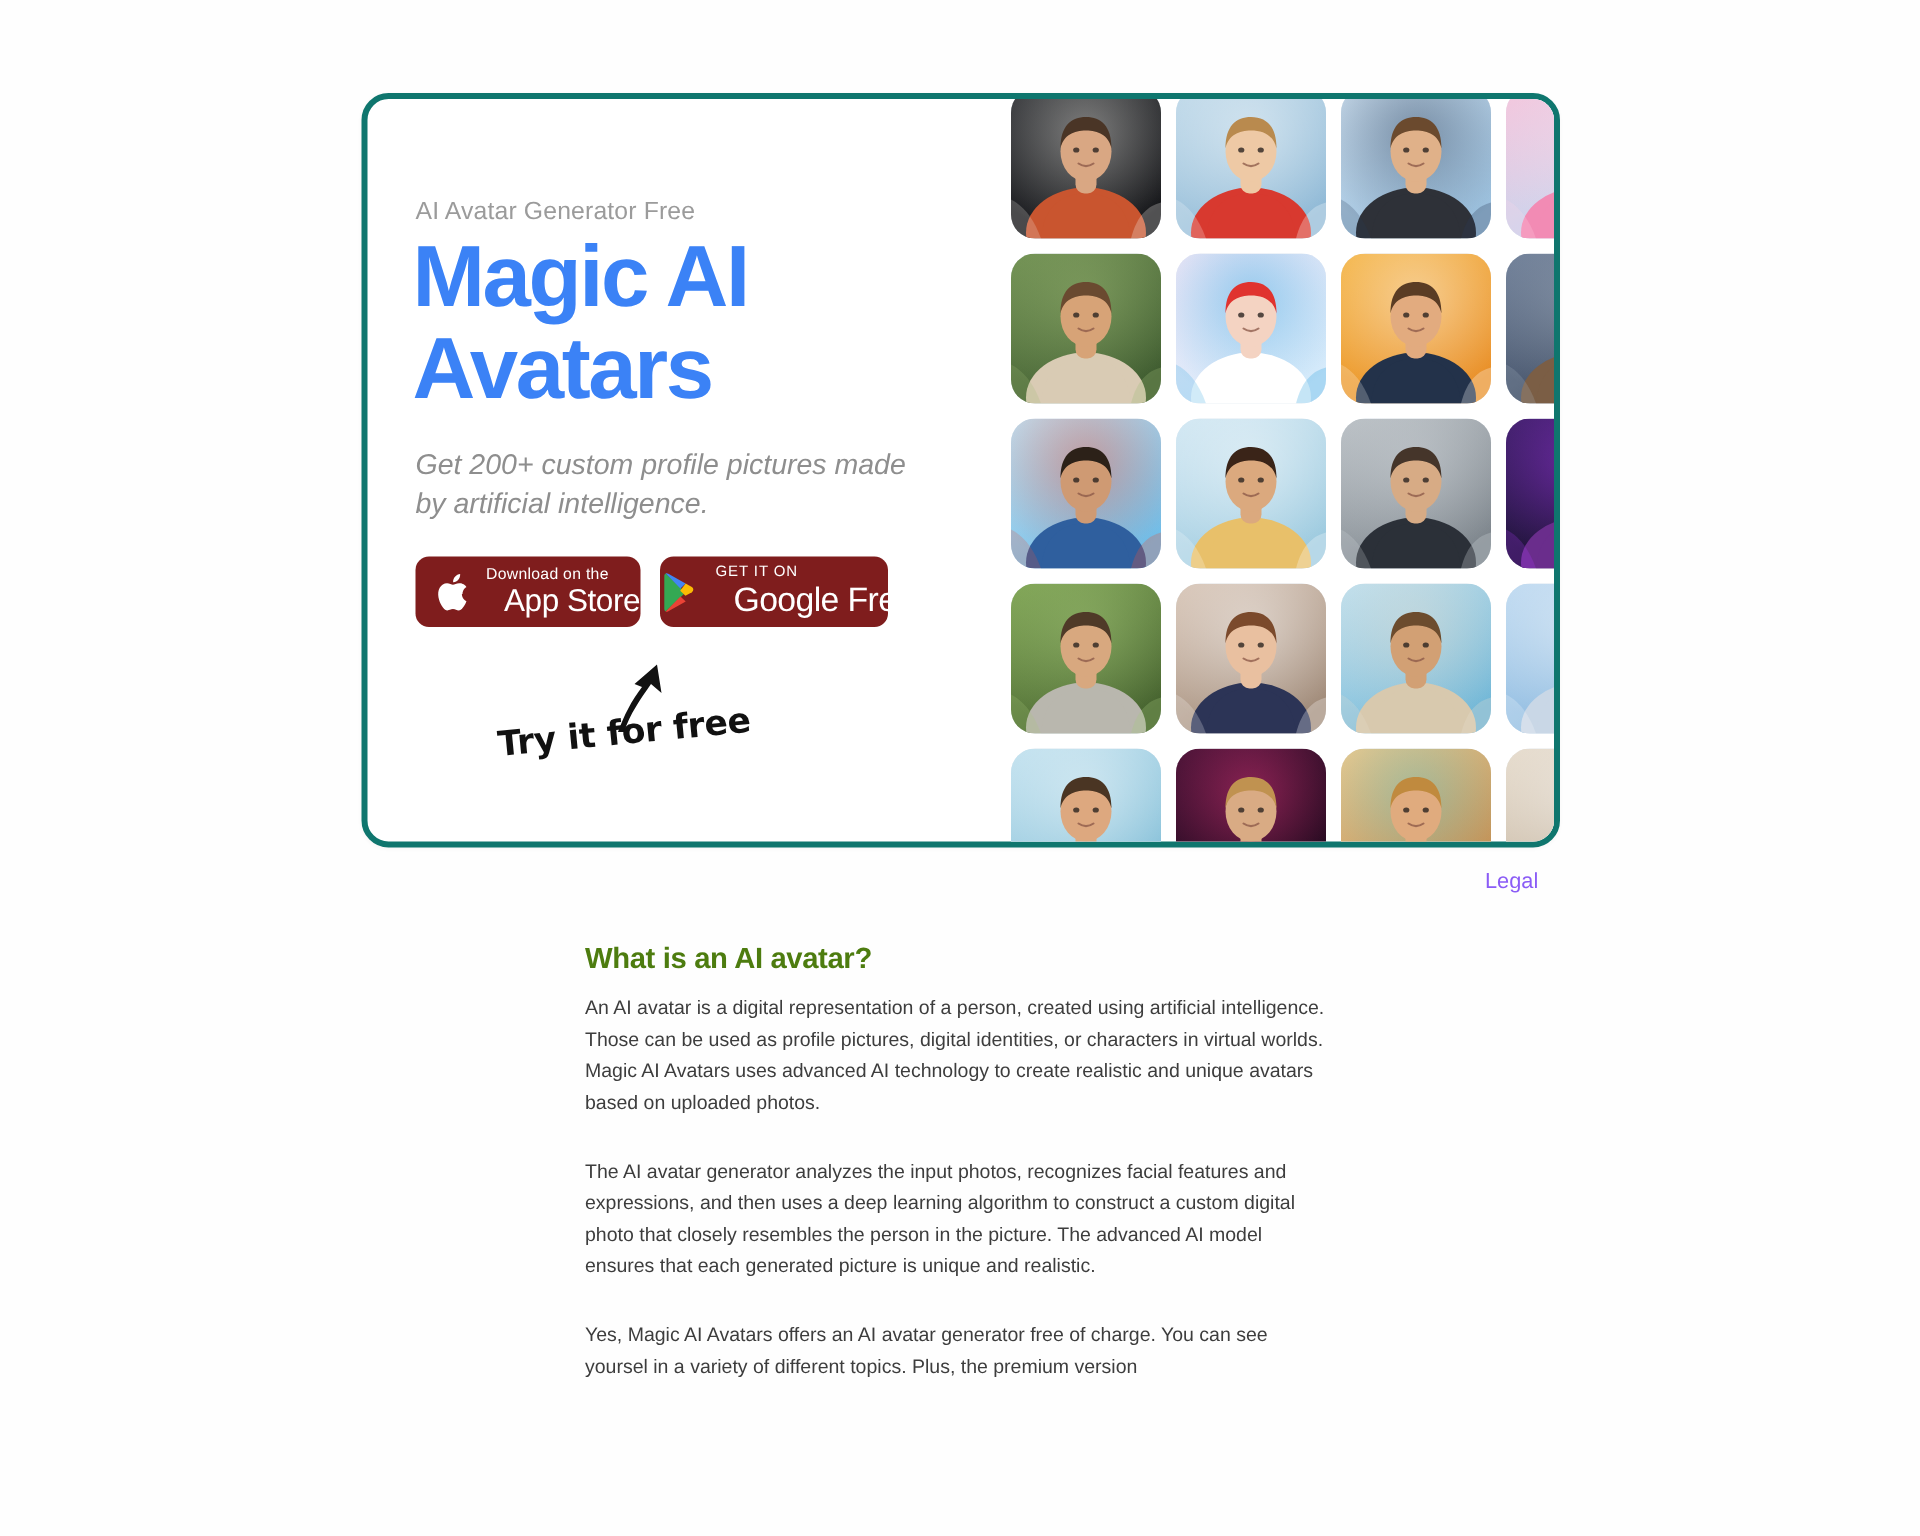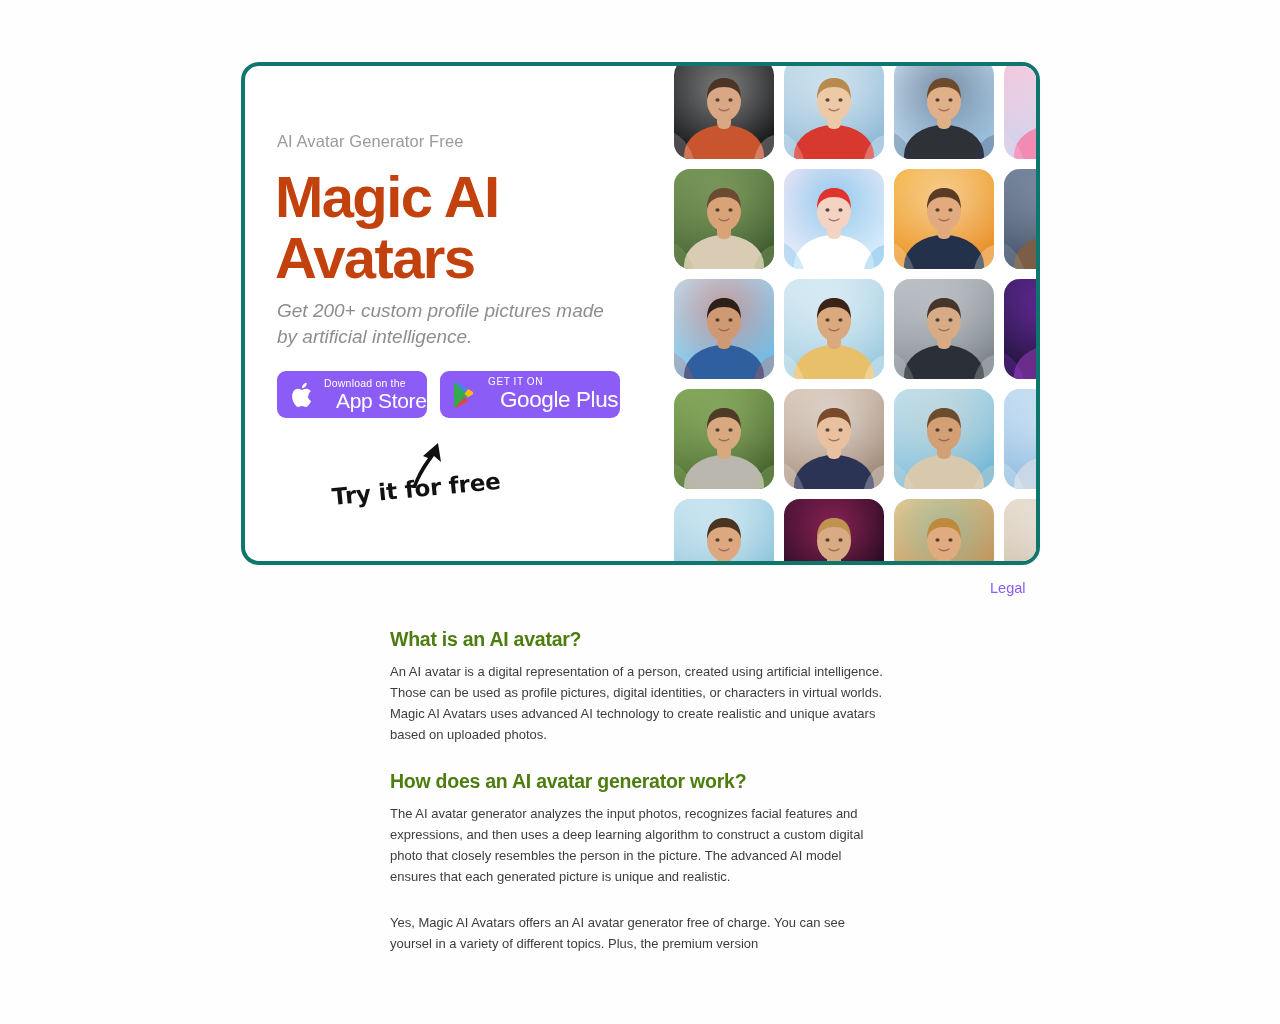--- a/index.html
+++ b/index.html
@@ -47,27 +47,27 @@
     top: 66px;
     font-size: 16.5px;
     color: #9b9b9b;
     letter-spacing: 0.1px;
     white-space: nowrap;
   }
 
   .hero-title {
     position: absolute;
     left: -2px;
-    top: 100px;
+    top: 88px;
     width: 330px;
     font-size: 58px;
     line-height: 61px;
     font-weight: 700;
     letter-spacing: -1.6px;
-    color: #c2410c;
+    color: #3b82f6;
   }
 
   .hero-sub {
     position: absolute;
     left: 0;
     top: 232px;
     width: 335px;
     font-size: 19px;
     line-height: 25.5px;
     color: #8e8e8e;
@@ -80,37 +80,37 @@
     left: 0;
     top: 305px;
     display: flex;
     gap: 13px;
     align-items: center;
   }
 
   .badge {
     display: flex;
     align-items: center;
-    background: #8b5cf6;
+    background: #7f1d1d;
     border-radius: 9px;
     cursor: pointer;
     user-select: none;
   }
 
   .badge-apple {
     width: 150px;
     height: 47px;
     padding: 0 11px 0 13px;
     gap: 9px;
   }
 
   .badge-google {
-    width: 180px;
+    width: 152px;
     height: 47px;
-    padding: 0 12px 0 12px;
+    padding: 0 12px 0 1px;
     gap: 10px;
   }
 
   .apple-glyph { width: 25px; height: 30px; flex: none; }
   .gplay-glyph { width: 26px; height: 28px; flex: none; }
 
   .badge-text { display: flex; flex-direction: column; justify-content: center; line-height: 1; }
   .badge-small {
     color: #ffffff;
     font-size: 10.5px;
@@ -241,21 +241,21 @@
 
         <div class="badge badge-google">
           <svg class="gplay-glyph" viewBox="0 0 28 30">
             <path fill="#34a853" d="M3 1.4 17.2 15 3 28.6c-.6-.3-1-1-1-1.9V3.3c0-.9.4-1.6 1-1.9z" transform="translate(0,0)"></path>
             <path fill="#4285f4" d="M3 1.4c.5-.3 1.2-.2 1.9.2l12.4 7-3.7 3.6L3 1.4z"></path>
             <path fill="#fbbc04" d="M17.3 8.6l4.5 2.5c1.4.8 1.4 2.9 0 3.7l-4.6 2.6-3.8-3.7 3.9-5.1z"></path>
             <path fill="#ea4335" d="M4.9 28.4c-.7.4-1.4.5-1.9.2l10.6-10.8 3.8 3.7-12.5 6.9z"></path>
           </svg>
           <div class="badge-text">
             <span class="badge-small caps">GET IT ON</span>
-            <span class="badge-big gp">Google Plus</span>
+            <span class="badge-big gp">Google Free</span>
           </div>
         </div>
 
       </div>
 
       <div class="tryfree-wrap">
         <svg class="tryfree-arrow" viewBox="0 0 40 48">
           <path fill="#111111" d="M5 47 C9 36 14 26 21 17 L16 15 L31 2 L34 21 L27 15 C20 25 13 35 9 47 Z"></path>
         </svg>
         <div class="tryfree-text">Try it for free</div>
@@ -791,21 +791,20 @@
 
   <a class="legal-link">Legal</a>
 
   <div class="faq">
 
   <div class="faq-item">
     <div class="faq-q">What is an AI avatar?</div>
     <div class="faq-a">An AI avatar is a digital representation of a person, created using artificial intelligence. Those can be used as profile pictures, digital identities, or characters in virtual worlds. Magic AI Avatars uses advanced AI technology to create realistic and unique avatars based on uploaded photos.</div>
       </div>
       <div class="faq-item">
-    <div class="faq-q">How does an AI avatar generator work?</div>
     <div class="faq-a">The AI avatar generator analyzes the input photos, recognizes facial features and expressions, and then uses a deep learning algorithm to construct a custom digital photo that closely resembles the person in the picture. The advanced AI model ensures that each generated picture is unique and realistic.</div>
       </div>
       <div class="faq-item">
     <div class="faq-a">Yes, Magic AI Avatars offers an AI avatar generator free of charge. You can see yoursel in a variety of different topics. Plus, the premium version</div>
       </div>
     </div>
 
 </div>
 
 </body></html>

